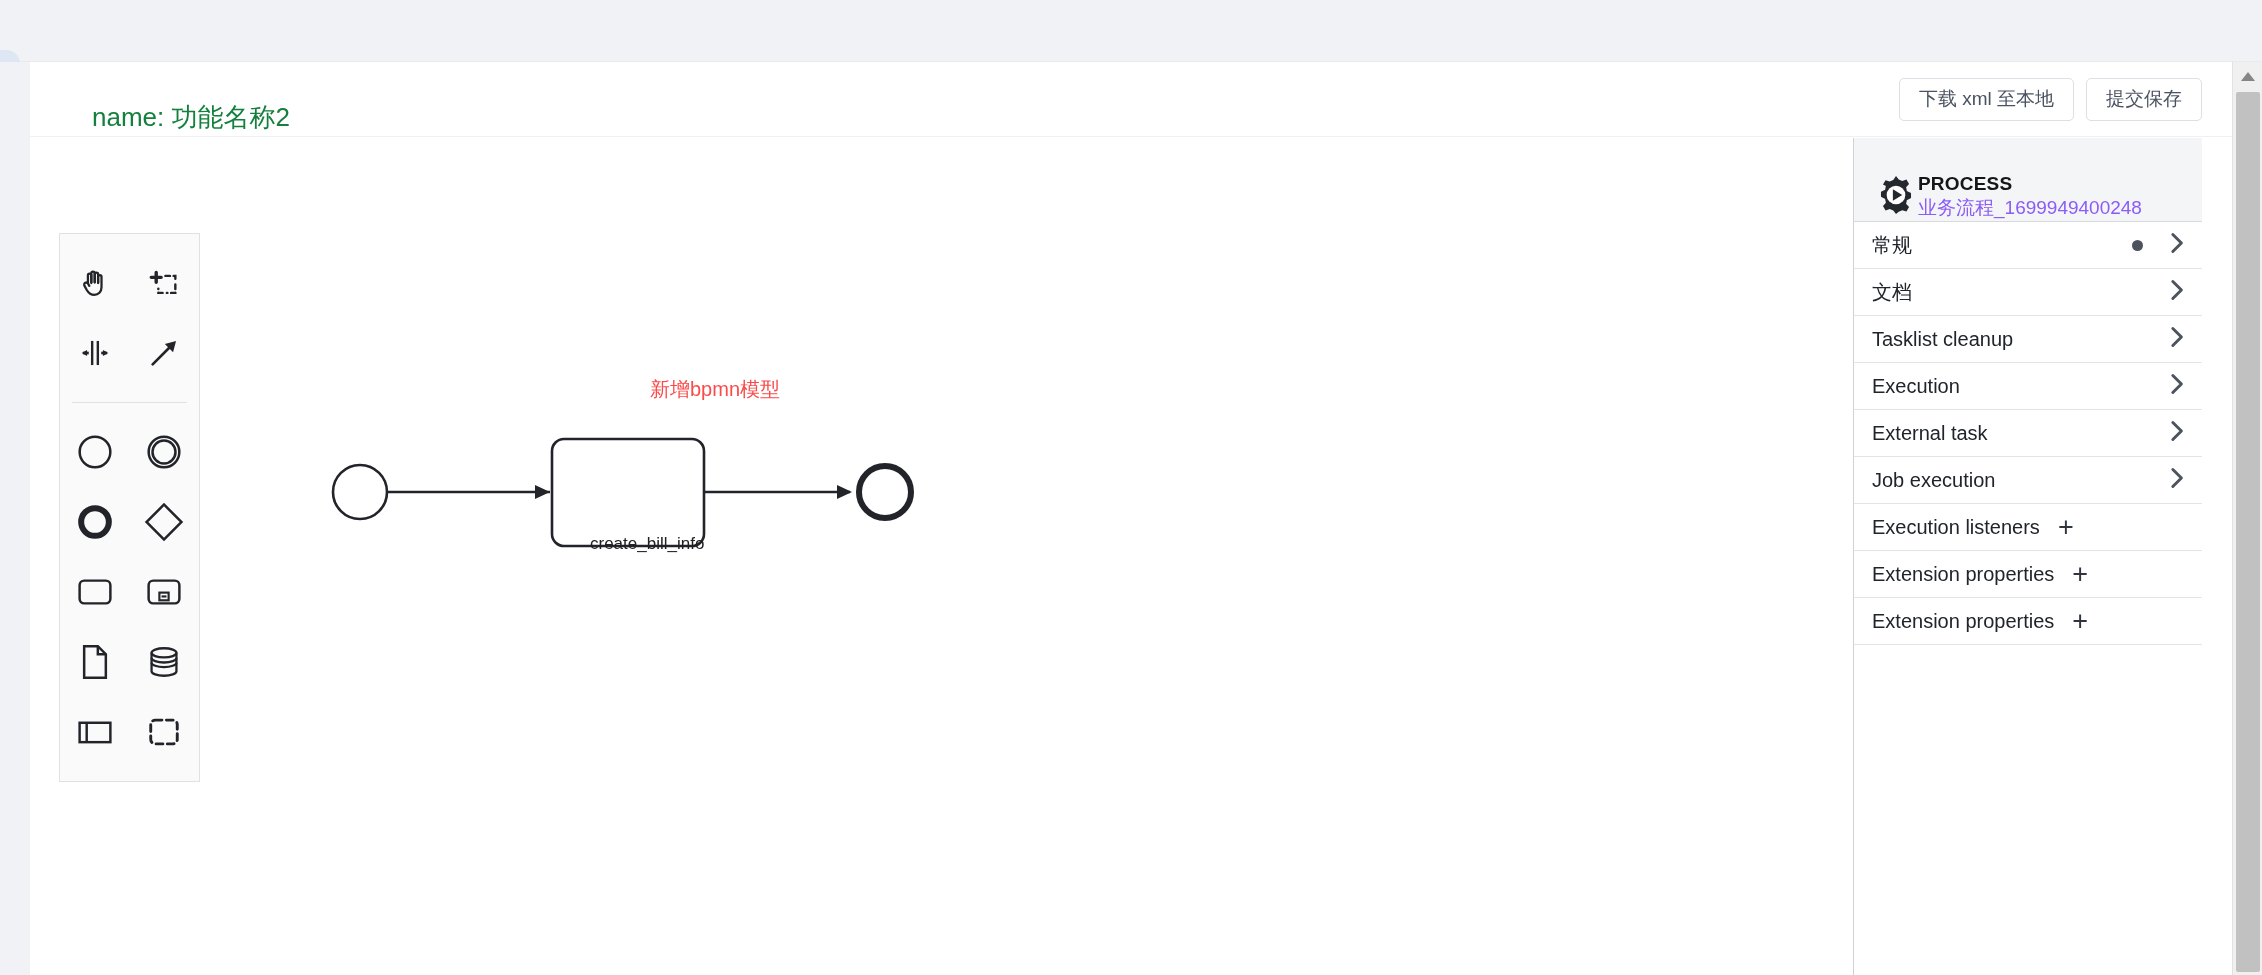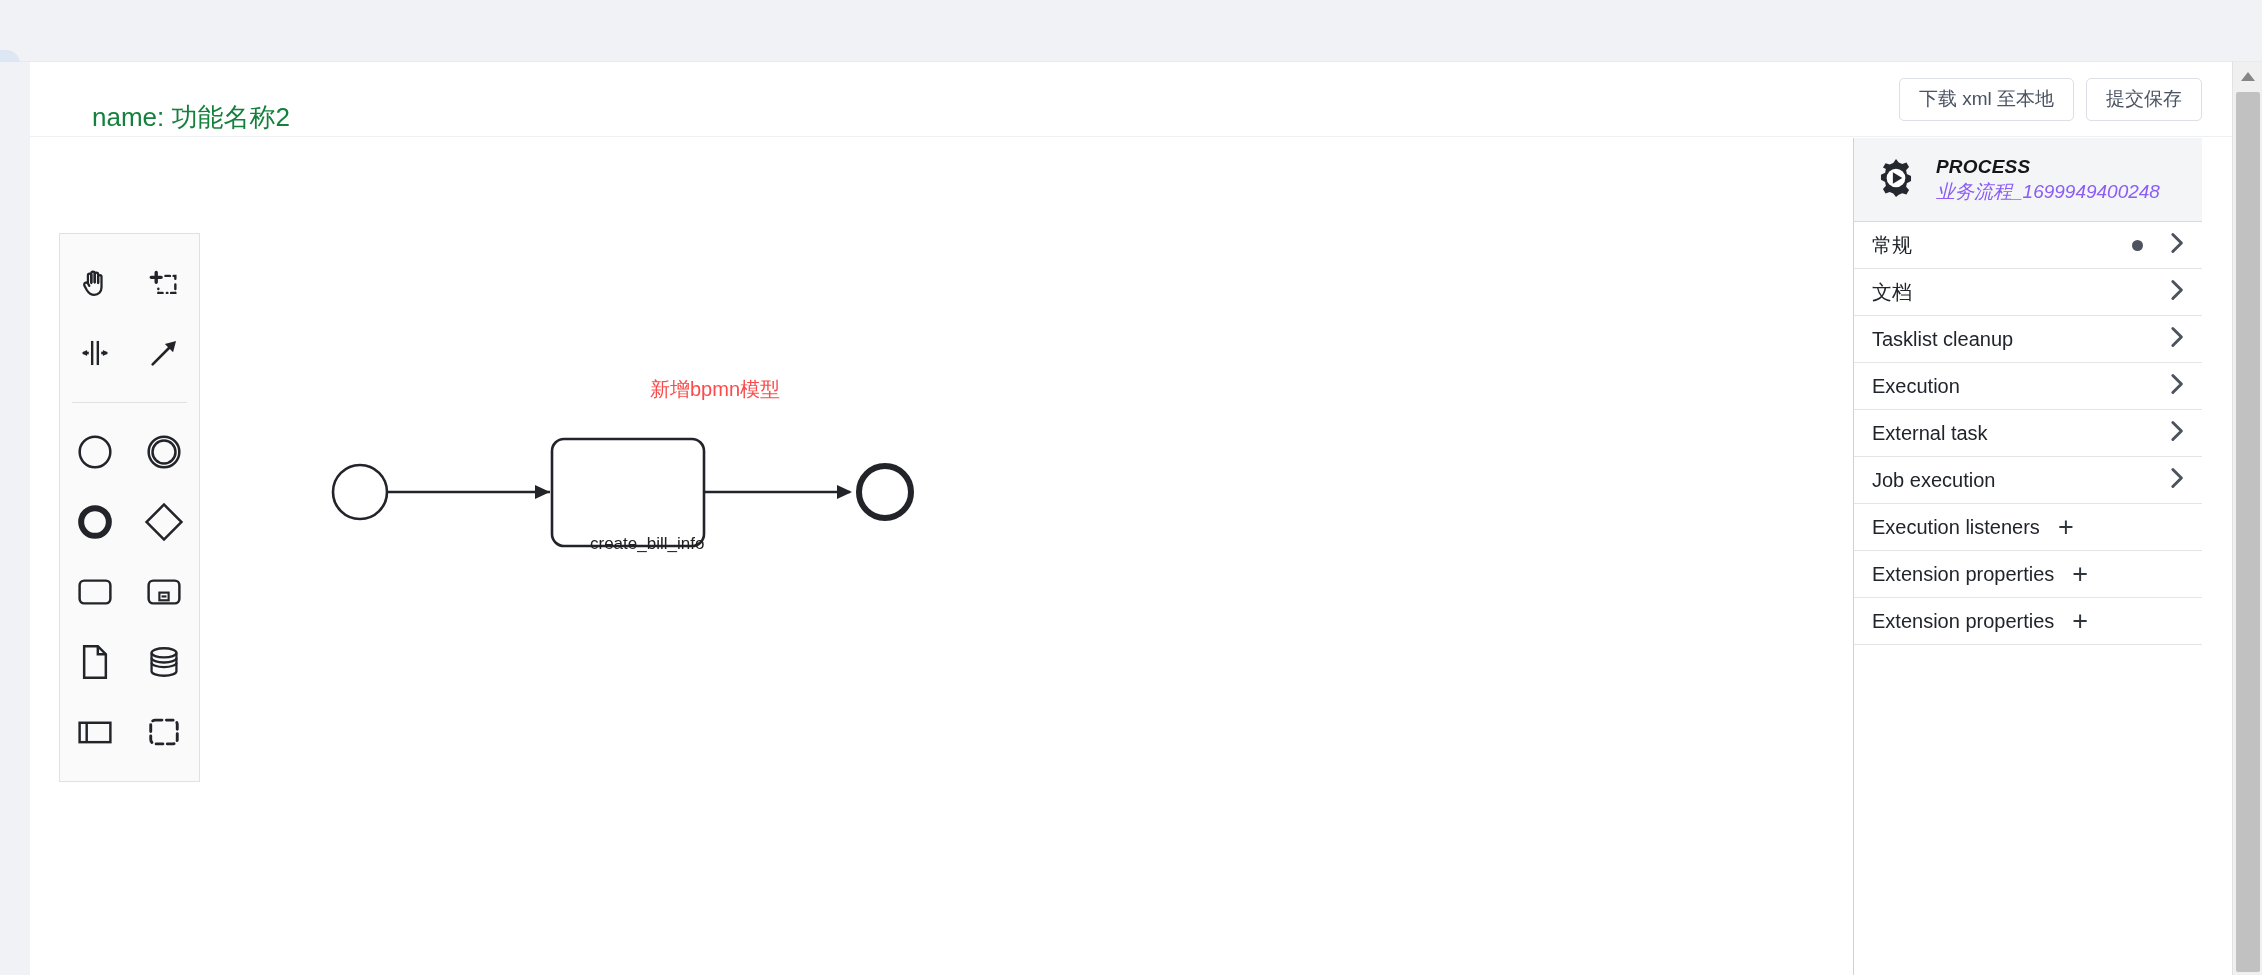--- a/index.html
+++ b/index.html
@@ -94,23 +94,23 @@
   }
 
   
   .props {
     position: absolute; right: 30px; top: 76px;
     width: 349px; height: 837px;
     background: #ffffff;
     border-left: 1px solid #cfd2d6;
   }
   .props-header {
-    display: flex; align-items: center; gap: 18px;
+    display: flex; align-items: flex-end; gap: 0;
     height: 84px; padding: 0 20px;
-    background: #f4f5f7; border-bottom: 1px solid #d8dade; font-style: italic;
+    background: #f4f5f7; border-bottom: 1px solid #d8dade;
   }
   .props-header .titles { line-height: 1.3; overflow: hidden; }
   .props-kind {
     font-size: 19px; font-weight: bold; color: #14161a;
     letter-spacing: 0.2px;
   }
   .props-name {
     font-size: 19px; color: #8b5cf6; white-space: nowrap;
   }
   .props-list { width: 100%; }

